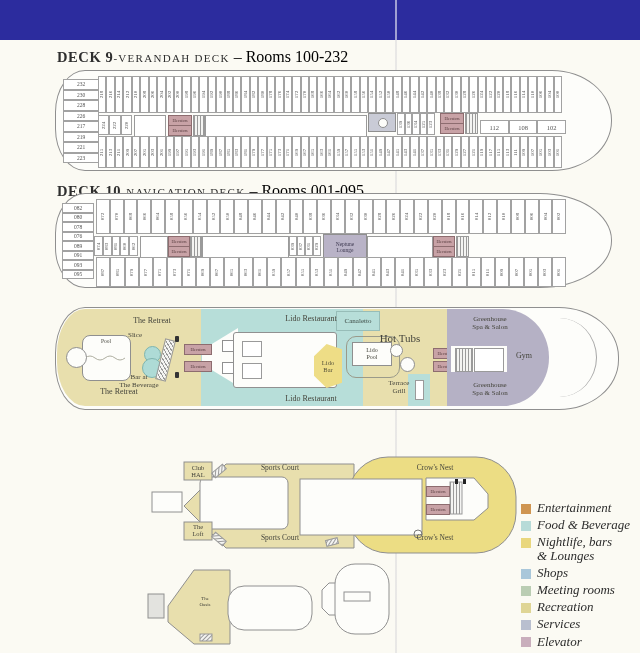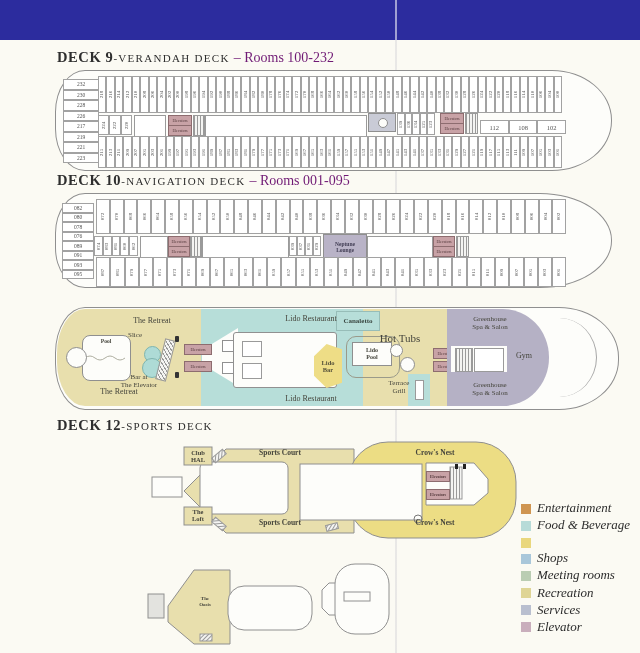--- a/index.html
+++ b/index.html
@@ -4,36 +4,36 @@
 <style>
   html,body{margin:0;padding:0;background:#e9e9e9;}
   .page{position:relative;width:640px;height:653px;background:#fbfaf3;overflow:hidden;
         font-family:"Liberation Serif","DejaVu Serif",serif;color:#3a3a3a;}
   .band{position:absolute;left:0;top:0;width:640px;height:40px;background:#2c2c9e;}
   .fold{position:absolute;left:395px;top:0;width:2px;height:653px;
         background:linear-gradient(rgba(255,255,255,.55) 0 40px,rgba(120,120,150,.14) 40px 100%);}
   .deck-title{position:absolute;white-space:nowrap;}
   .dt-bold{font-weight:bold;font-size:14.5px;letter-spacing:.6px;color:#2e2e2e;}
   .dt-caps{font-size:11px;letter-spacing:1.3px;color:#2e2e2e;}
-  .dt-rooms{font-size:14px;color:#701a75;}
+  .dt-rooms{font-size:16px;color:#000000;}
   .hull{position:absolute;background:#fdfdfa;border:1px solid #8f8f8f;}
   .cabrow{position:absolute;display:flex;}
   .vcab{flex:1;border:0.5px solid #a2a2a2;background:#fff;display:flex;align-items:center;justify-content:center;overflow:hidden;}
   .vcab span{display:block;transform:rotate(-90deg);font-size:5px;color:#555;white-space:nowrap;}
   .colstack{position:absolute;display:flex;flex-direction:column;}
   .hcab{flex:1;border:0.5px solid #a2a2a2;background:#fff;display:flex;align-items:center;justify-content:center;overflow:hidden;}
   .hcab span{font-size:5.5px;color:#555;}
   .subrow .hcab span{font-size:6.5px;}
   .wrect{position:absolute;background:#fff;border:0.5px solid #9a9a9a;}
   .elev{position:absolute;background:#c8a2a6;border:0.5px solid #8d6c6f;display:flex;align-items:center;justify-content:center;
         font-size:4px;color:#53393b;overflow:hidden;}
   .stairs{position:absolute;background:repeating-linear-gradient(90deg,#9a9a9a 0 1px,#f4f4f2 1px 3px);border:0.5px solid #9a9a9a;}
   .stairs45{position:absolute;background:repeating-linear-gradient(45deg,#9a9a9a 0 1px,#f4f4f2 1px 3px);border:0.5px solid #9a9a9a;}
   .plabel{position:absolute;font-size:8px;color:#45453c;text-align:center;white-space:pre-line;line-height:1.12;}
-  .zone{position:absolute;font-weight:bold;}
+  .zone{position:absolute;}
   .legend{position:absolute;left:521px;top:501px;width:118px;display:flex;flex-direction:column;gap:3.5px;}
   .lrow{display:flex;gap:6px;align-items:flex-start;}
   .lsw{width:10px;height:10px;margin-top:2.5px;flex:none;}
   .ltx{font-style:italic;font-size:13px;line-height:1.05;white-space:pre-line;color:#2c2c2c;}
   .circ{position:absolute;border:1px solid #8f8f8f;border-radius:50%;background:#fdfdfa;}
   svg{display:block;}
 </style>
 </head>
 <body>
 
@@ -451,21 +451,21 @@
         </div>
         <div class="vcab">
           <span>103</span>
         </div>
         <div class="vcab">
           <span>101</span>
         </div>
       </div>
   </div>
 
-  <div class="deck-title" style="left:57px;top:171px">
+  <div class="deck-title" style="left:57px;top:182px">
     <span class="dt-bold">DECK 10</span><span class="dt-caps">-NAVIGATION DECK</span>
     <span class="dt-rooms">– Rooms 001-095</span>
   </div>
   <div class="hull" style="left:55px;top:193px;width:555px;height:93px;border-radius:30px 72px 72px 30px/40px 47px 47px 40px">
     <div class="colstack" style="left:6px;top:9px;width:32px;height:76px">
         <div class="hcab">
           <span>082</span>
         </div>
         <div class="hcab">
           <span>080</span>
@@ -750,21 +750,21 @@
       <div class="plabel" style="left:3px;top:2px;width:40px;font-size:5.5px">Pool</div>
       <svg width="45" height="10" viewBox="0 0 45 10" style="position:absolute;left:1px;top:17px">
         <path d="M1 5 Q6 1 11 5 T21 5 T31 5 T41 5" stroke="#9a9a8a" stroke-width="0.8" fill="none"></path>
       </svg>
     </div>
     <div class="circ" style="left:10px;top:39px;width:19px;height:19px"></div>
     <div class="plabel" style="left:62px;top:24px;width:34px;font-size:7px">Slice</div>
     <div class="zone" style="left:88px;top:38px;width:15px;height:15px;background:#aedbd6;border:1px solid #7fb5af;border-radius:50%"></div>
     <div class="zone" style="left:86px;top:50px;width:18px;height:18px;background:#aedbd6;border:1px solid #7fb5af;border-radius:50%"></div>
     <div class="plabel" style="left:55px;top:66px;width:56px;font-size:7px">Bar at
-The Elevator</div>
+The Beverage</div>
     <div class="plabel" style="left:28px;top:80px;width:70px">The Retreat</div>
     <div class="stairs45" style="left:104px;top:31px;width:9px;height:40px;transform:rotate(14deg)"></div>
     <div class="elev" style="left:128px;top:36px;width:26px;height:9px">Elevators</div>
     <div class="elev" style="left:128px;top:53px;width:26px;height:9px">Elevators</div>
     <div class="zone" style="left:119px;top:28px;width:4px;height:6px;background:#333;border-radius:1px"></div>
     <div class="zone" style="left:119px;top:64px;width:4px;height:6px;background:#333;border-radius:1px"></div>
     <div class="plabel" style="left:200px;top:7px;width:110px">Lido Restaurant</div>
     <div class="zone" style="left:166px;top:32px;width:12px;height:10px;background:#fff;border:0.5px solid #909090"></div>
     <div class="zone" style="left:166px;top:54px;width:12px;height:10px;background:#fff;border:0.5px solid #909090"></div>
     <div class="zone" style="left:177px;top:24px;width:102px;height:54px;background:#fdfdfa;border:1px solid #909090;border-radius:3px">
@@ -794,24 +794,21 @@
     <div class="stairs" style="left:399px;top:40px;width:16px;height:22px"></div>
     <div class="wrect" style="left:418px;top:40px;width:28px;height:22px"></div>
     <div class="plabel" style="left:398px;top:8px;width:72px;font-size:7px">Greenhouse
 Spa &amp; Salon</div>
     <div class="plabel" style="left:398px;top:74px;width:72px;font-size:7px">Greenhouse
 Spa &amp; Salon</div>
     <div class="plabel" style="left:448px;top:44px;width:40px;font-size:8px">Gym</div>
     <div class="zone" style="left:500px;top:10px;width:40px;height:79px;border-right:1px solid #a5a5a5;border-radius:0 40px 40px 0/0 42px 42px 0"></div>
   </div>
 
-  <div class="deck-title" style="left:57px;top:416px">
-    <span class="dt-bold">DECK 12</span><span class="dt-caps">-SPORTS DECK</span>
-  </div>
-  <div class="zone" style="left:150px;top:439px;width:372px;height:102px">
+  <div class="zone" style="left:150px;top:454px;width:372px;height:102px">
     <svg width="372" height="102" viewBox="0 0 372 102">
       <defs>
         <pattern id="stv" width="3" height="3" patternUnits="userSpaceOnUse">
             <rect width="3" height="3" fill="#f4f4f2"></rect>
             <rect width="1" height="3" fill="#9a9a9a"></rect>
           </pattern>
         <pattern id="st45" width="3" height="3" patternUnits="userSpaceOnUse" patternTransform="rotate(45)">
             <rect width="3" height="3" fill="#f4f4f2"></rect>
             <rect width="1" height="3" fill="#9a9a9a"></rect>
           </pattern>
@@ -868,20 +865,22 @@
       <div class="lrow">
         <span class="lsw" style="background: rgb(207, 149, 81);"></span>
         <span class="ltx">Entertainment</span>
       </div>
       <div class="lrow">
         <span class="lsw" style="background: rgb(183, 219, 216);"></span>
         <span class="ltx">Food &amp; Beverage</span>
       </div>
       <div class="lrow">
         <span class="lsw" style="background: rgb(233, 215, 125);"></span>
+        <span class="ltx">Nightlife, bars
+&amp; Lounges</span>
       </div>
       <div class="lrow">
         <span class="lsw" style="background: rgb(169, 199, 218);"></span>
         <span class="ltx">Shops</span>
       </div>
       <div class="lrow">
         <span class="lsw" style="background: rgb(186, 205, 179);"></span>
         <span class="ltx">Meeting rooms</span>
       </div>
       <div class="lrow">

